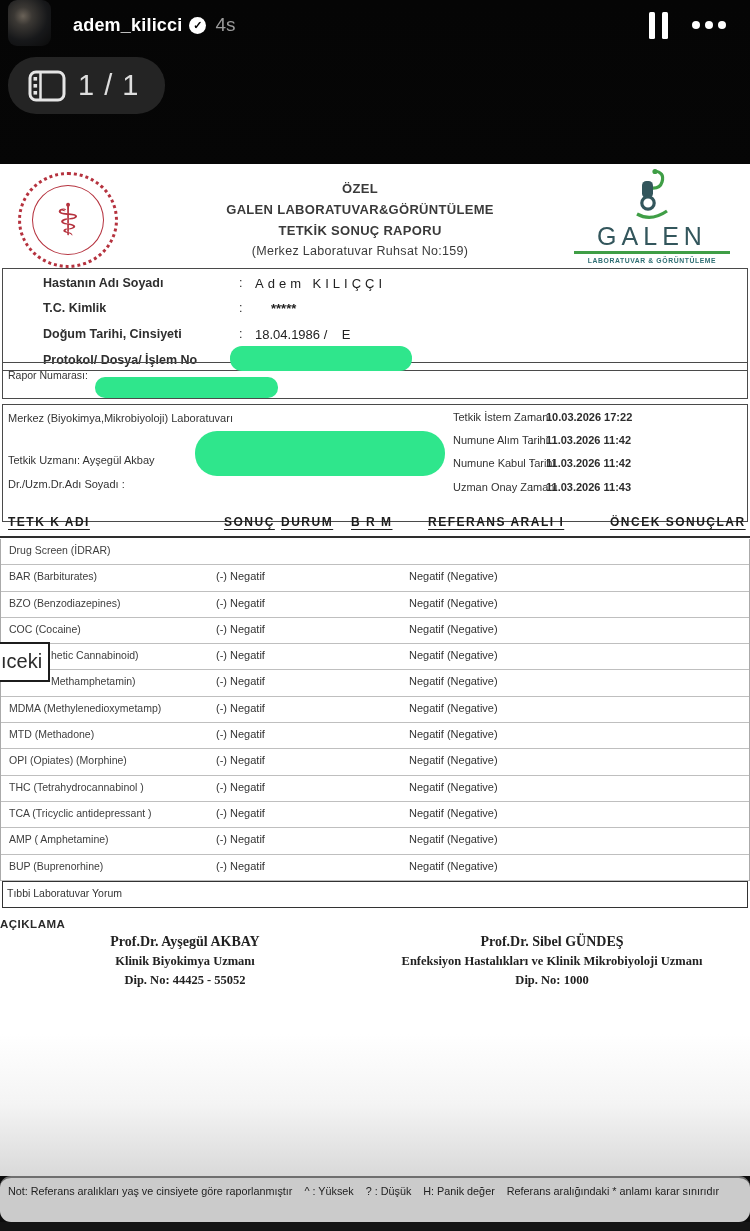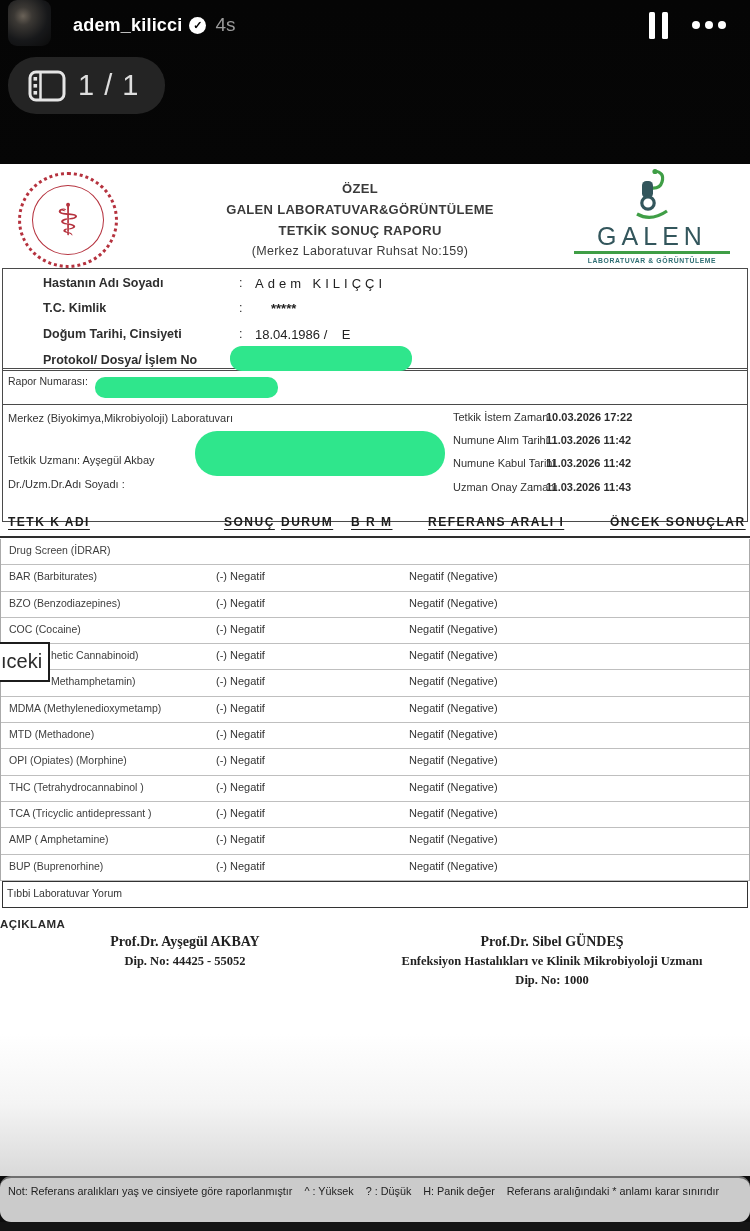--- a/index.html
+++ b/index.html
@@ -40,21 +40,21 @@
   .doc-header-center div { font-size:13px; font-weight:600; line-height:21px; letter-spacing:.3px; }
   .doc-header-center div:last-child { font-weight:500; font-size:12.5px; }
   .galen-logo { position:absolute; right:14px; top:4px; width:168px; text-align:center; }
   .galen-name { font-size:25px; letter-spacing:5px; color:#33565c; font-weight:500; line-height:24px; }
   .galen-rule { height:2.5px; background:#3f9e46; margin:3px 6px 3px 6px; }
   .galen-sub { font-size:6.8px; letter-spacing:.6px; color:#2f6f74; font-weight:600; }
 
   
   .box { position:absolute; left:2px; width:746px; border:1.5px solid #4a4a4a; background:transparent; }
   .patient-box { top:104px; height:103px; }
-  .rapor-box { top:204px; height:37px; }
+  .rapor-box { top:198px; height:37px; }
   .lab-box { top:240px; height:118px; }
   .p-row { position:absolute; left:0; width:100%; height:20px;margin-left:36px; }
   .p-label { position:absolute; left:4px; font-size:12.5px; font-weight:700; color:#2e2e2e; }
   .p-colon { position:absolute; left:200px; font-size:12.5px; color:#2e2e2e; }
   .p-value { position:absolute; left:216px; font-size:13px; color:#222; }
   .spaced { letter-spacing:4px; font-weight:500; }
   .rapor-label { position:absolute; left:5px; top:6px; font-size:10.5px; color:#333; }
   .lab-text1 { position:absolute; left:5px; top:7px; font-size:11px; color:#333; }
   .lab-text2 { position:absolute; left:5px; top:49px; font-size:11px; color:#333; }
   .lab-text3 { position:absolute; left:5px; top:73px; font-size:11px; color:#333; }
@@ -302,20 +302,21 @@
     <div class="tooltip">ıceki</div>
 
     <div class="box yorum-box">
       <span class="yorum-label">Tıbbi Laboratuvar Yorum</span>
     </div>
 
     <div class="aciklama">AÇIKLAMA</div>
 
     <div class="sig sig-left">
       <div class="s-name">Prof.Dr. Ayşegül AKBAY</div>
+      <div class="s-title">Klinik Biyokimya Uzmanı</div>
       <div class="s-dip">Dip. No: 44425 - 55052</div>
     </div>
     <div class="sig sig-right">
       <div class="s-name">Prof.Dr. Sibel GÜNDEŞ</div>
       <div class="s-title">Enfeksiyon Hastalıkları ve Klinik Mikrobiyoloji Uzmanı</div>
       <div class="s-dip">Dip. No: 1000</div>
     </div>
   </div>
 
   <div class="footer-strip">

